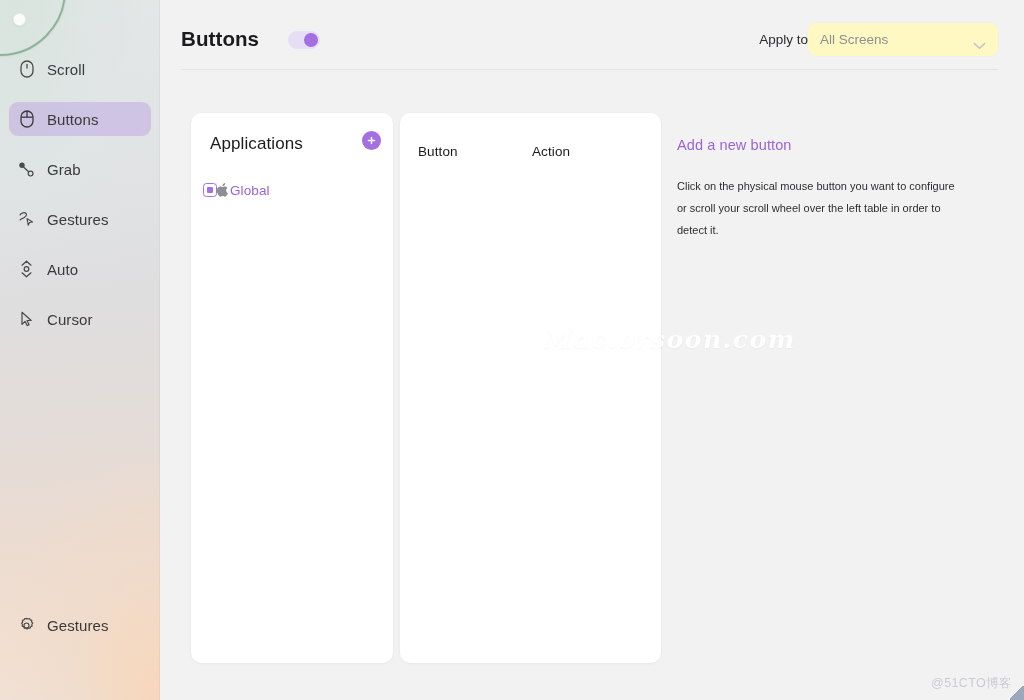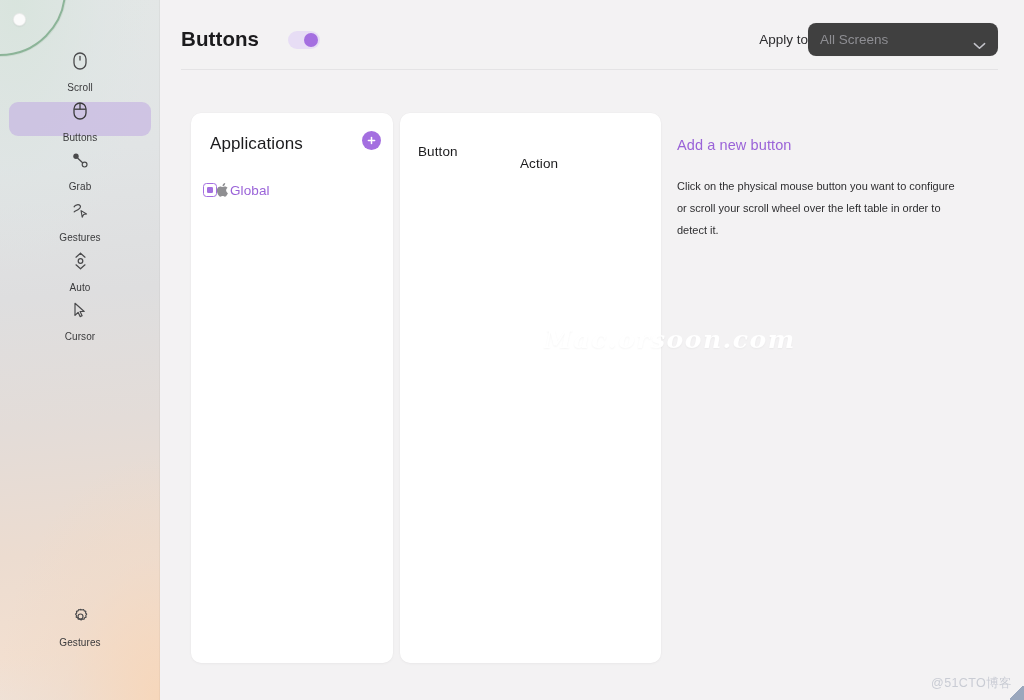--- a/index.html
+++ b/index.html
@@ -61,23 +61,22 @@
   .nav-item {
     position: relative;
     display: flex;
     align-items: center;
     gap: 12px;
     height: 34px;
     margin: 0 9px 16px 9px;
     padding: 0 9px;
     border-radius: 9px;
     color: #3a3a3c;
-    font-size: 10px;
+    font-size: 15px;
     cursor: pointer;
-    flex-direction: column;
   }
   .nav-item.active {
     background: rgba(196,176,226,0.62);
   }
   .nav-icon {
     width: 17px; height: 18px;
     display: flex; align-items: center; justify-content: center;
     flex: 0 0 17px;
   }
   .nav-icon svg { display: block; }
@@ -131,21 +130,21 @@
   .apply-label {
     position: absolute;
     right: 216px; top: 32px;
     font-size: 13.5px;
     color: #2c2c2e;
   }
   .select {
     position: absolute;
     right: 26px; top: 23px;
     width: 190px; height: 33px;
-    background: #404040;
+    background: #fef9c3;
     border-radius: 8px;
     display: flex;
     align-items: center;
     padding: 0 12px;
     cursor: pointer;
     box-shadow: 0 0 0 0.5px rgba(0,0,0,0.025);
   }
   .select-value {
     flex: 1 1 auto;
     font-size: 13.5px;
@@ -229,21 +228,21 @@
 
   .col-head {
     position: absolute;
     top: 31px;
     font-size: 13.5px;
     color: #1b1b1d;
     letter-spacing: .1px;
     text-align: right;
   }
   .col-button { left: 18px; }
-  .col-action { left: 120px; margin-top: 12px; }
+  .col-action { left: 132px; }
 
   
   .info {
     position: absolute;
     left: 517px; top: 12px;
     width: 295px;
   }
   .info-title {
     font-size: 14.5px;
     color: #9a63d8;

